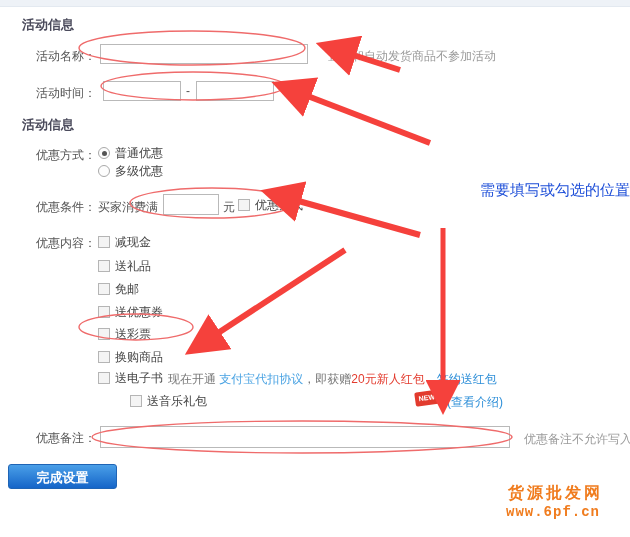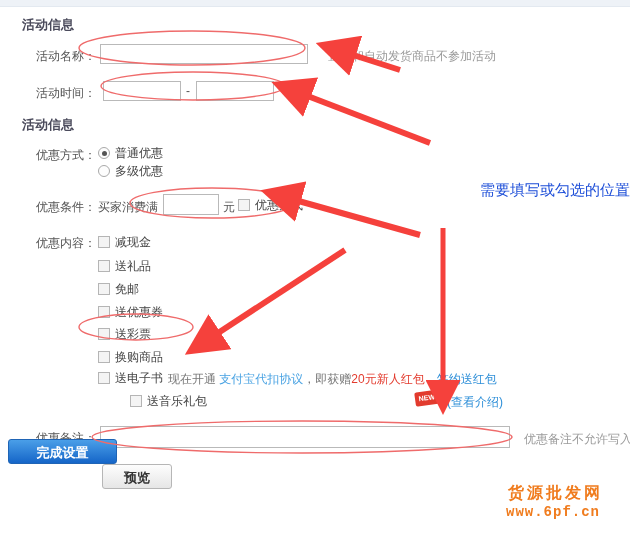--- a/index.html
+++ b/index.html
@@ -265,22 +265,21 @@
 
   <div class="newbadge" style="left:415px; top:385px;">NEW!</div>
   <div class="promo" style="left:447px; top:388px;">
     <span class="lnk2">(查看介绍)</span>
   </div>
 
   <div class="row-label" style="left:36px; top:424px;">优惠备注：</div>
   <input class="tinput" style="left: 100px; top: 420px; width: 410px; height: 22px;" value="">
   <div class="hint" style="left:524px; top:425px;">优惠备注不允许写入</div>
 
-  <div class="btn-primary" style="left:8px; top:433px; width:109px; height:25px; line-height:25px;">完成设置</div>
-  <div class="btn-plain" style="left:102px; top:458px; width:70px; height:25px; line-height:25px;">预览</div>
+  <div class="btn-primary" style="left:8px; top:458px; width:109px; height:25px; line-height:25px;">完成设置</div>
 
 </div>
 
 <svg class="overlay" viewBox="0 0 630 537" xmlns="http://www.w3.org/2000/svg">
   <defs>
     <marker id="ah" markerWidth="7" markerHeight="7" refX="1" refY="3.5" orient="auto">
       <polygon points="0 0, 7 3.5, 0 7" fill="#f5413c"></polygon>
     </marker>
   </defs>
 

